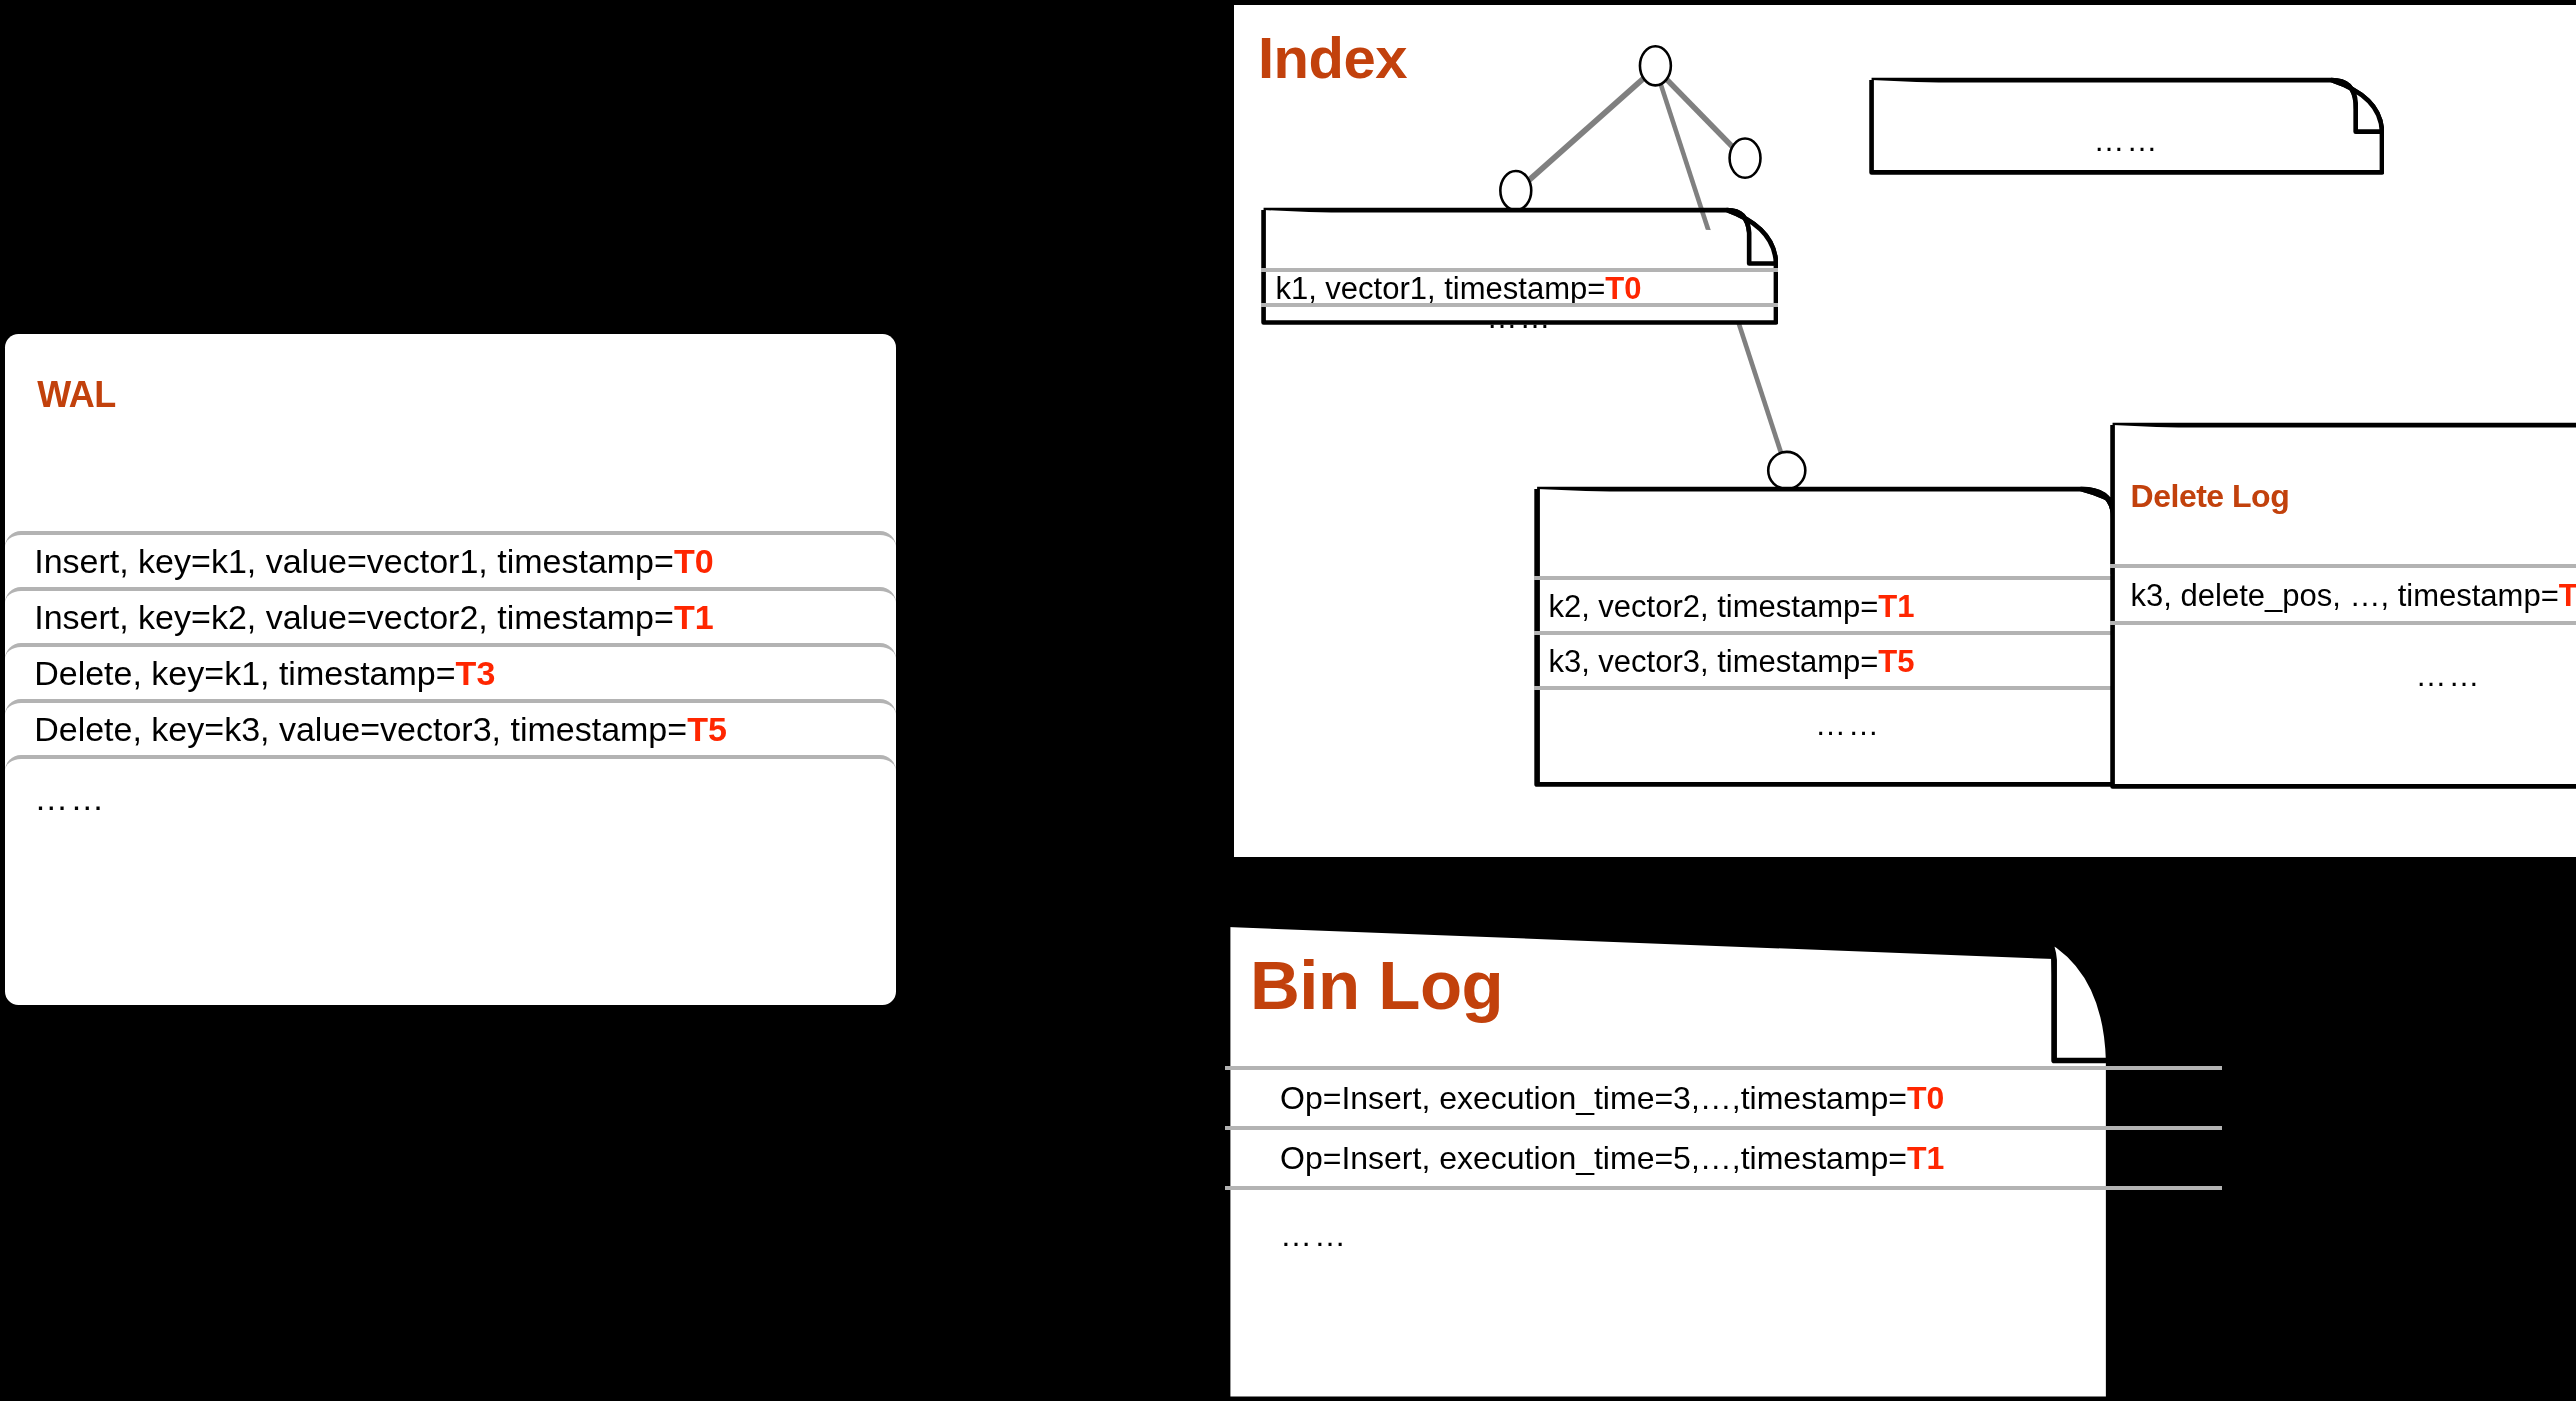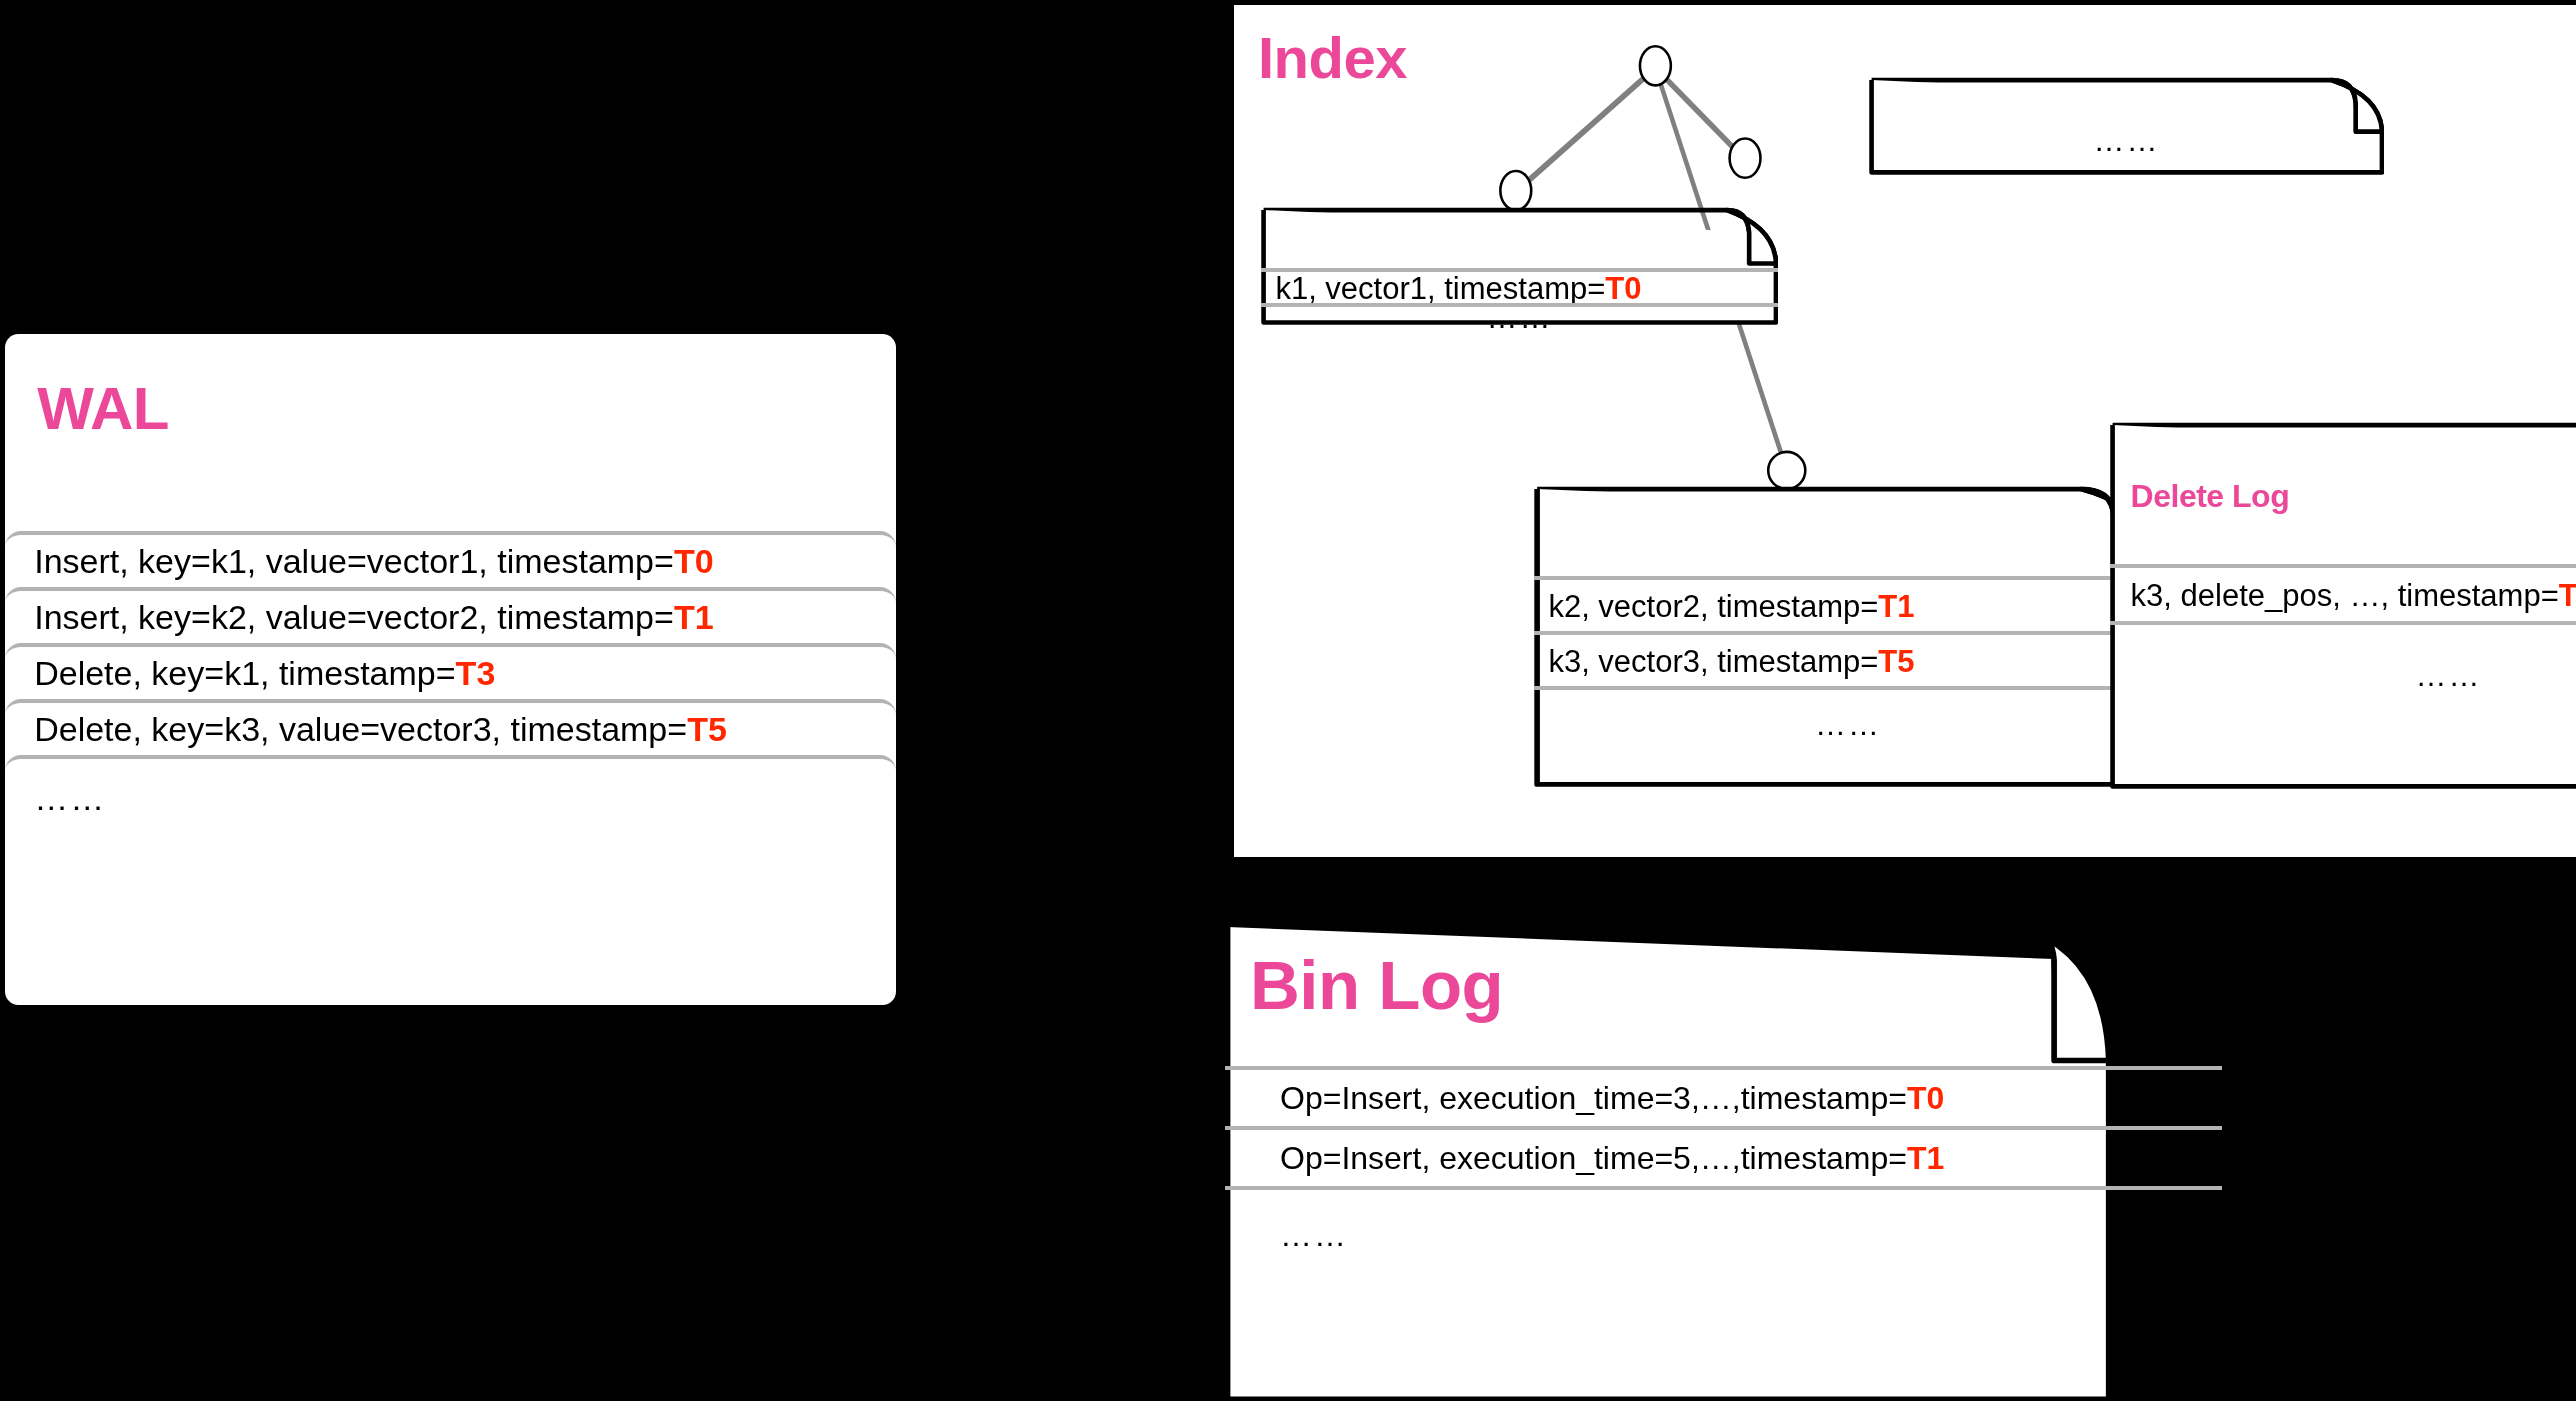--- a/index.html
+++ b/index.html
@@ -18,37 +18,37 @@
 
   
   .panel {
     position: absolute;
     background: #ffffff;
     box-sizing: border-box;
   }
   .panel-title {
     position: absolute;
     font-weight: bold;
-    color: #ec4899;
+    color: #c2410c;
     letter-spacing: -0.5px;
     white-space: nowrap;
   }
 
   
   #wal-panel {
     left: 5.2px;
     top: 334px;
     width: 891px;
     height: 671px;
     border-radius: 13.4px;
   }
   #wal-title {
     left: 32px;
     top: 40px;
-    font-size: 60px;
+    font-size: 36px;
   }
   .wal-row {
     position: absolute;
     left: 0;
     width: 100%;
     border-top: 4.6px solid #b3b3b3;
     box-sizing: border-box;
     border-radius: 16px;
   }
   .wal-row .rowtext {

